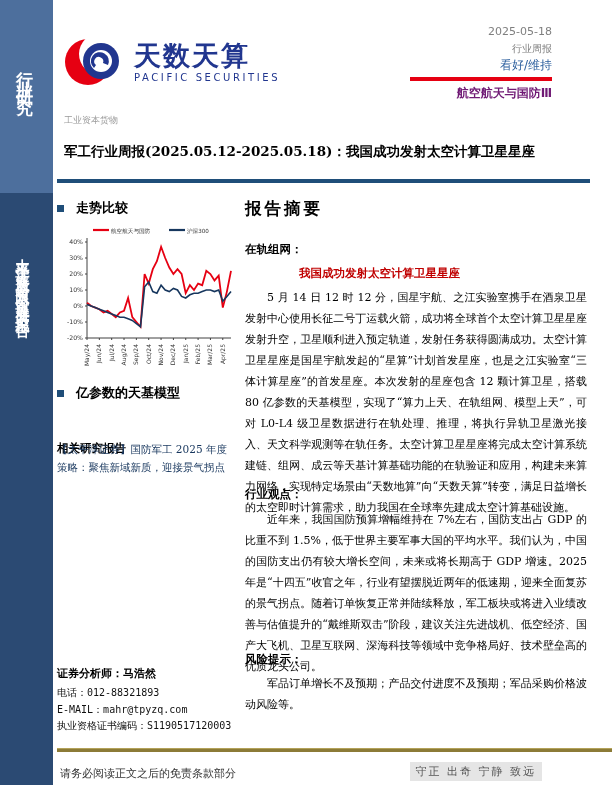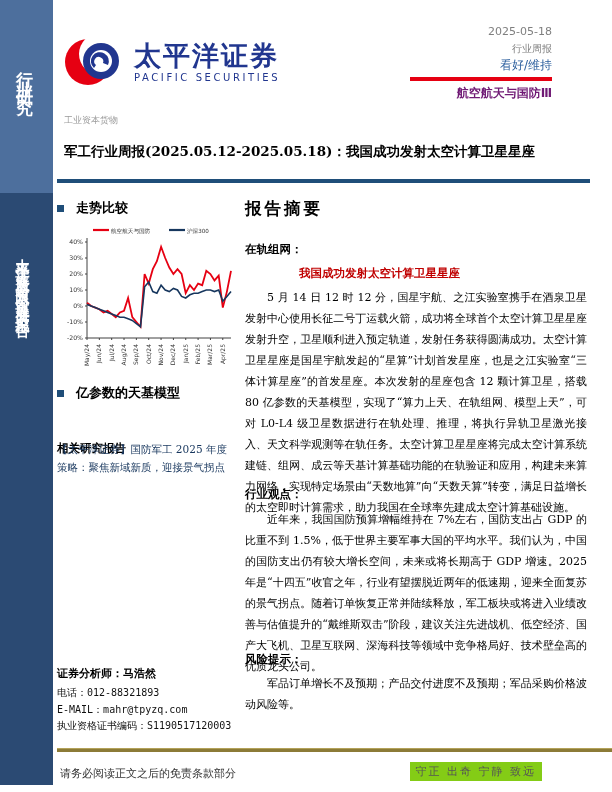--- a/index.html
+++ b/index.html
@@ -44,21 +44,21 @@
   .analyst .a1{font-size:11px;font-weight:bold;color:#000;margin-bottom:4px;}
   .analyst .a2{font-size:10px;color:#111;line-height:1.65;font-family:"DejaVu Sans Mono","Liberation Mono",monospace;}
   
   .summary-title{position:absolute;left:245px;top:198px;font-size:16.5px;font-weight:bold;color:#000;letter-spacing:3px;}
   .sec-head{position:absolute;left:245px;font-size:11.5px;font-weight:bold;color:#000;}
   .red-sub{position:absolute;left:269px;font-size:11.5px;font-weight:bold;color:#c00000;margin-left:30px;}
   .para{position:absolute;left:245px;width:342px;font-size:11px;color:#000;line-height:21px;text-align:justify;text-indent:2em;}
   
   .gold-rule{position:absolute;left:57px;top:748px;width:555px;height:3px;background:#8c7b37;border-top:1px solid #b3a25a;}
   .foot-left{position:absolute;left:60px;top:766px;font-size:11px;color:#333;}
-  .foot-right{position:absolute;right:70px;top:762px;font-size:11px;color:#555;background:#84cc16;padding:2px 6px;letter-spacing:2px;}
+  .foot-right{position:absolute;right:70px;top:762px;font-size:11px;color:#555;background:#e5e5e5;padding:2px 6px;letter-spacing:2px;}
   svg text{font-family:"DejaVu Sans","Liberation Sans",sans-serif;}
 </style>
 </head>
 <body>
 
 <div class="page">
 
   <div class="sidebar">
     <div class="sidebar-top">
       <div class="vtext vtext-top">行业研究</div>
@@ -72,21 +72,21 @@
     <span>
       <svg width="62" height="64" viewBox="0 0 62 64">
         <circle cx="24" cy="34" r="23" fill="#e60012"></circle>
         <circle cx="36" cy="26" r="21" fill="#ffffff"></circle>
         <circle cx="37" cy="33" r="18" fill="#21368f"></circle>
         <circle cx="37" cy="33" r="11" fill="#ffffff"></circle>
         <path d="M30 40 a9 9 0 1 1 14 -3 l-5 -2 a4.5 4.5 0 1 0 -7 2 z" fill="#21368f"></path>
       </svg>
     </span>
     <div class="logo-text">
-      <div class="logo-cn">太平洋证券</div>
+      <div class="logo-cn">天数天算</div>
       <div class="logo-en">PACIFIC SECURITIES</div>
     </div>
   </div>
 
   <div class="head-right">
     <div class="head-date">2025-05-18</div>
     <div class="head-type">行业周报</div>
     <div class="head-rating">看好/维持</div>
     <div class="head-redline"></div>
     <div class="head-industry">航空航天与国防Ⅲ</div>

